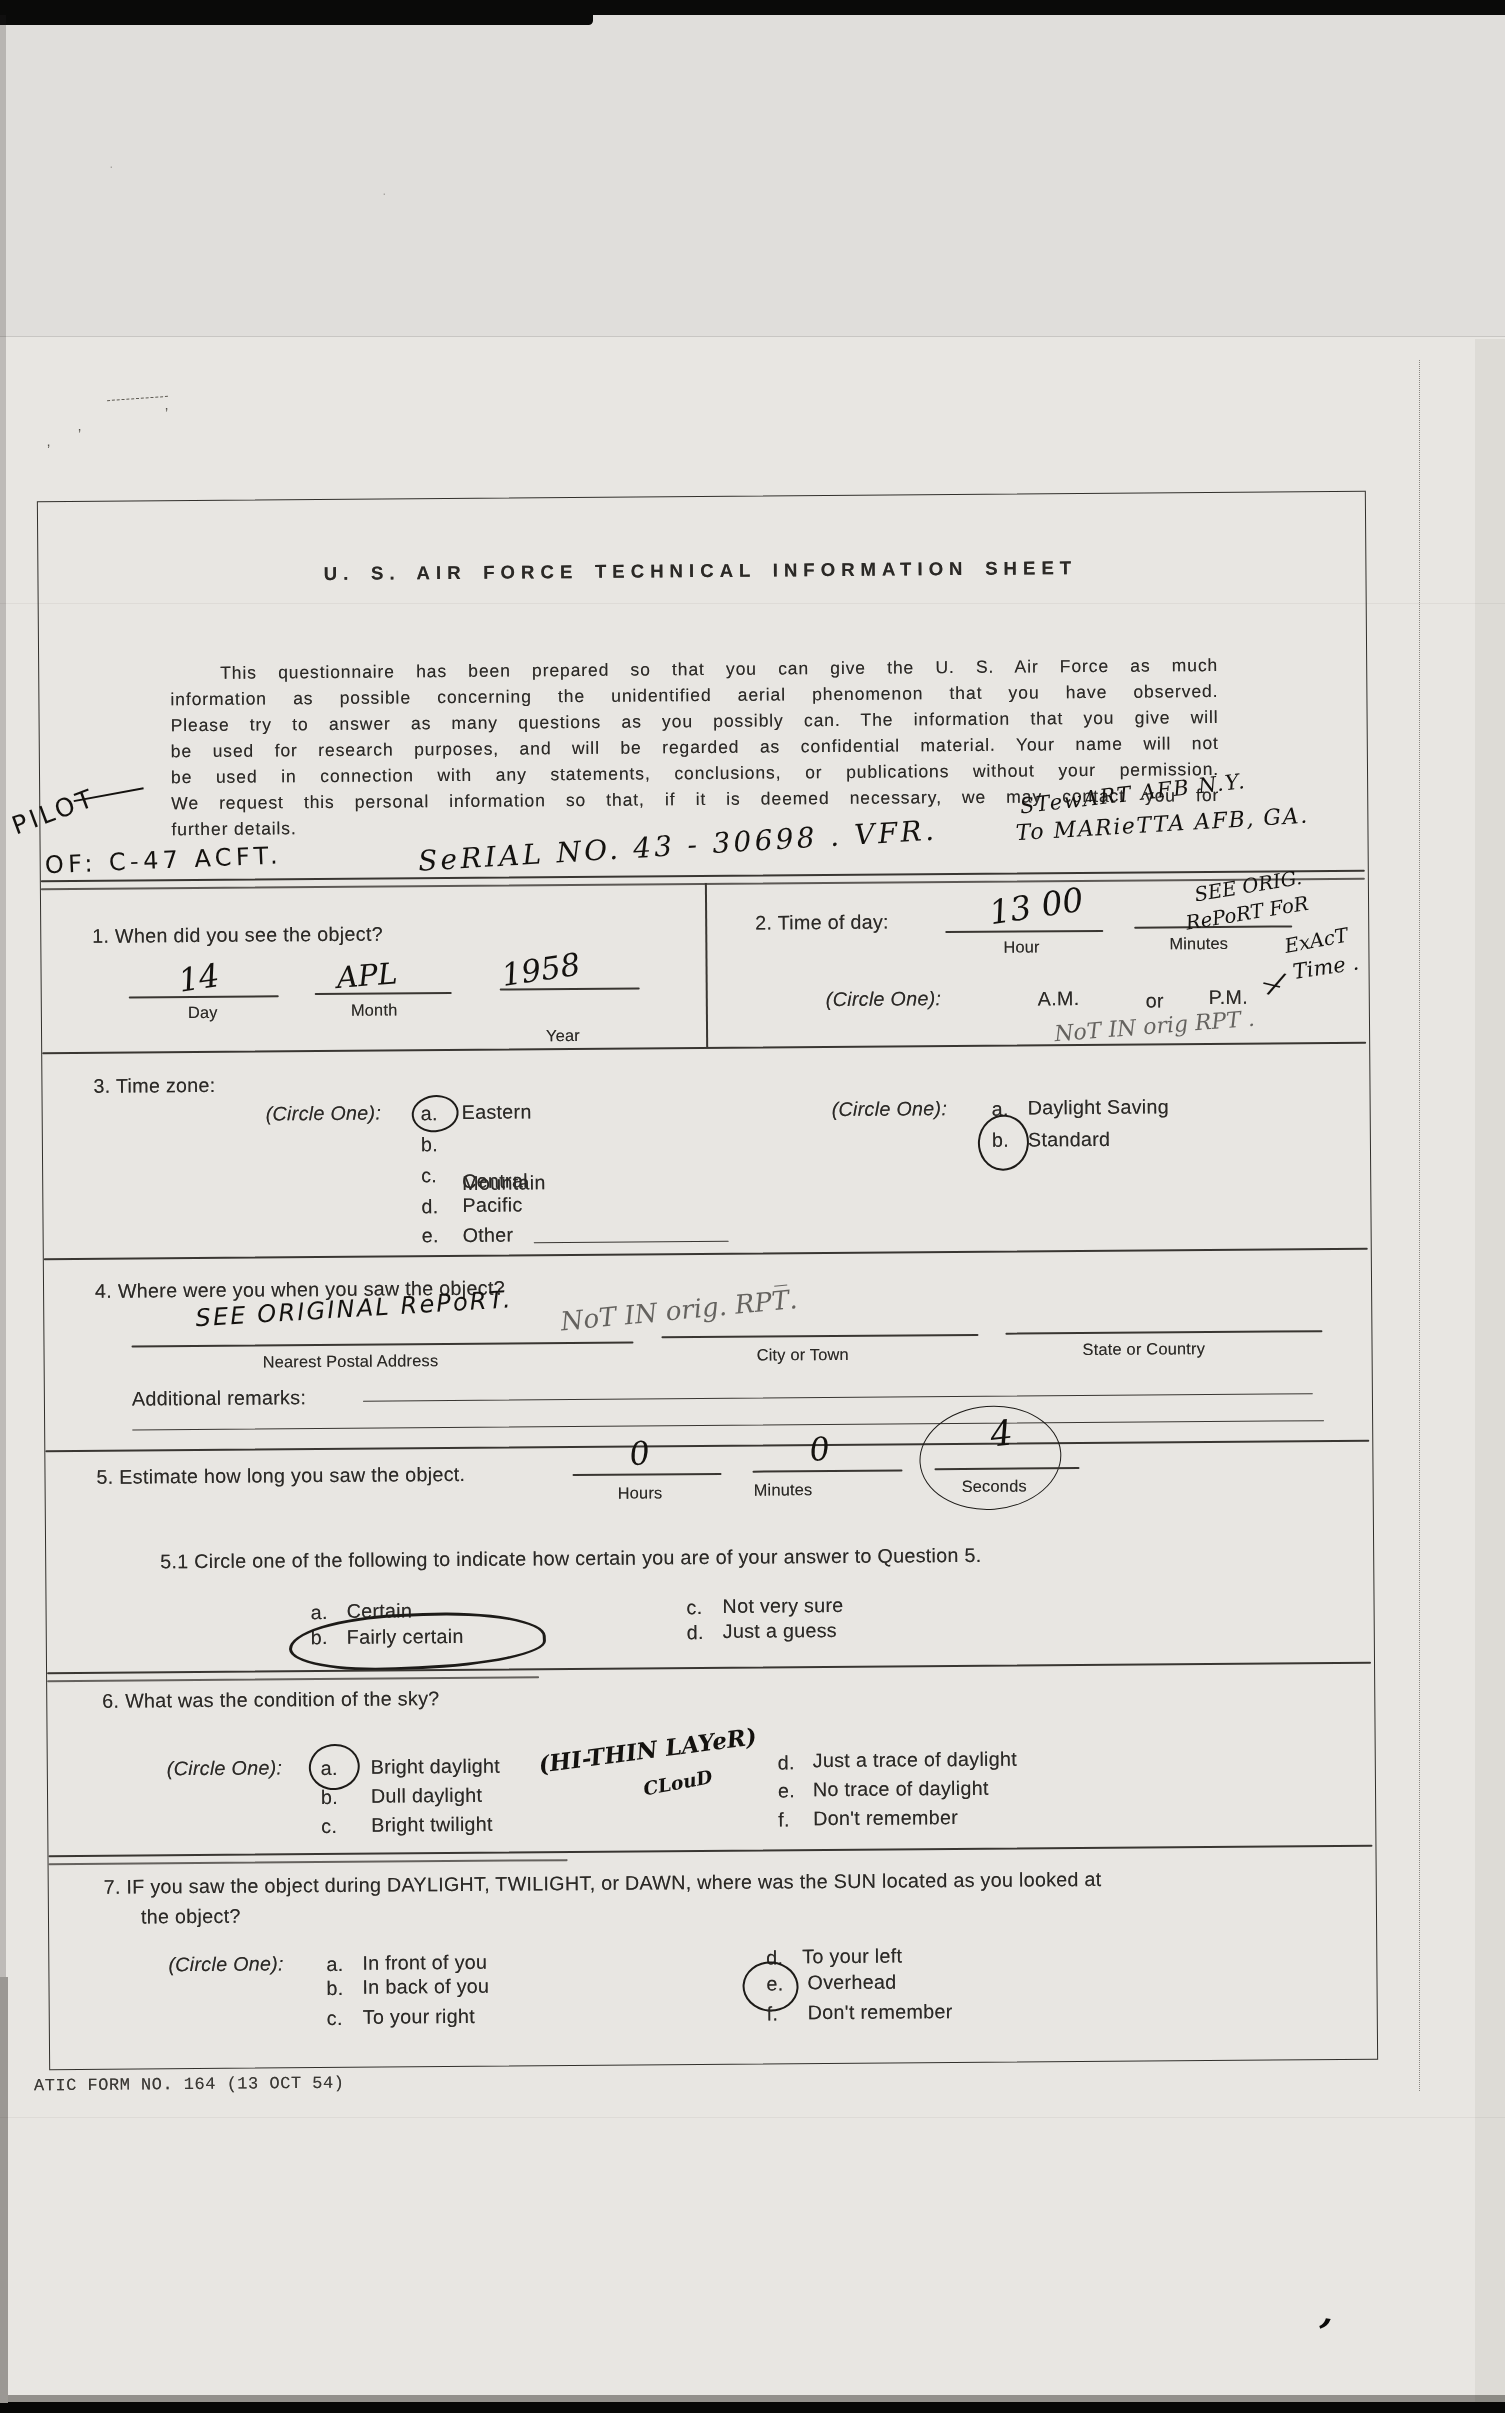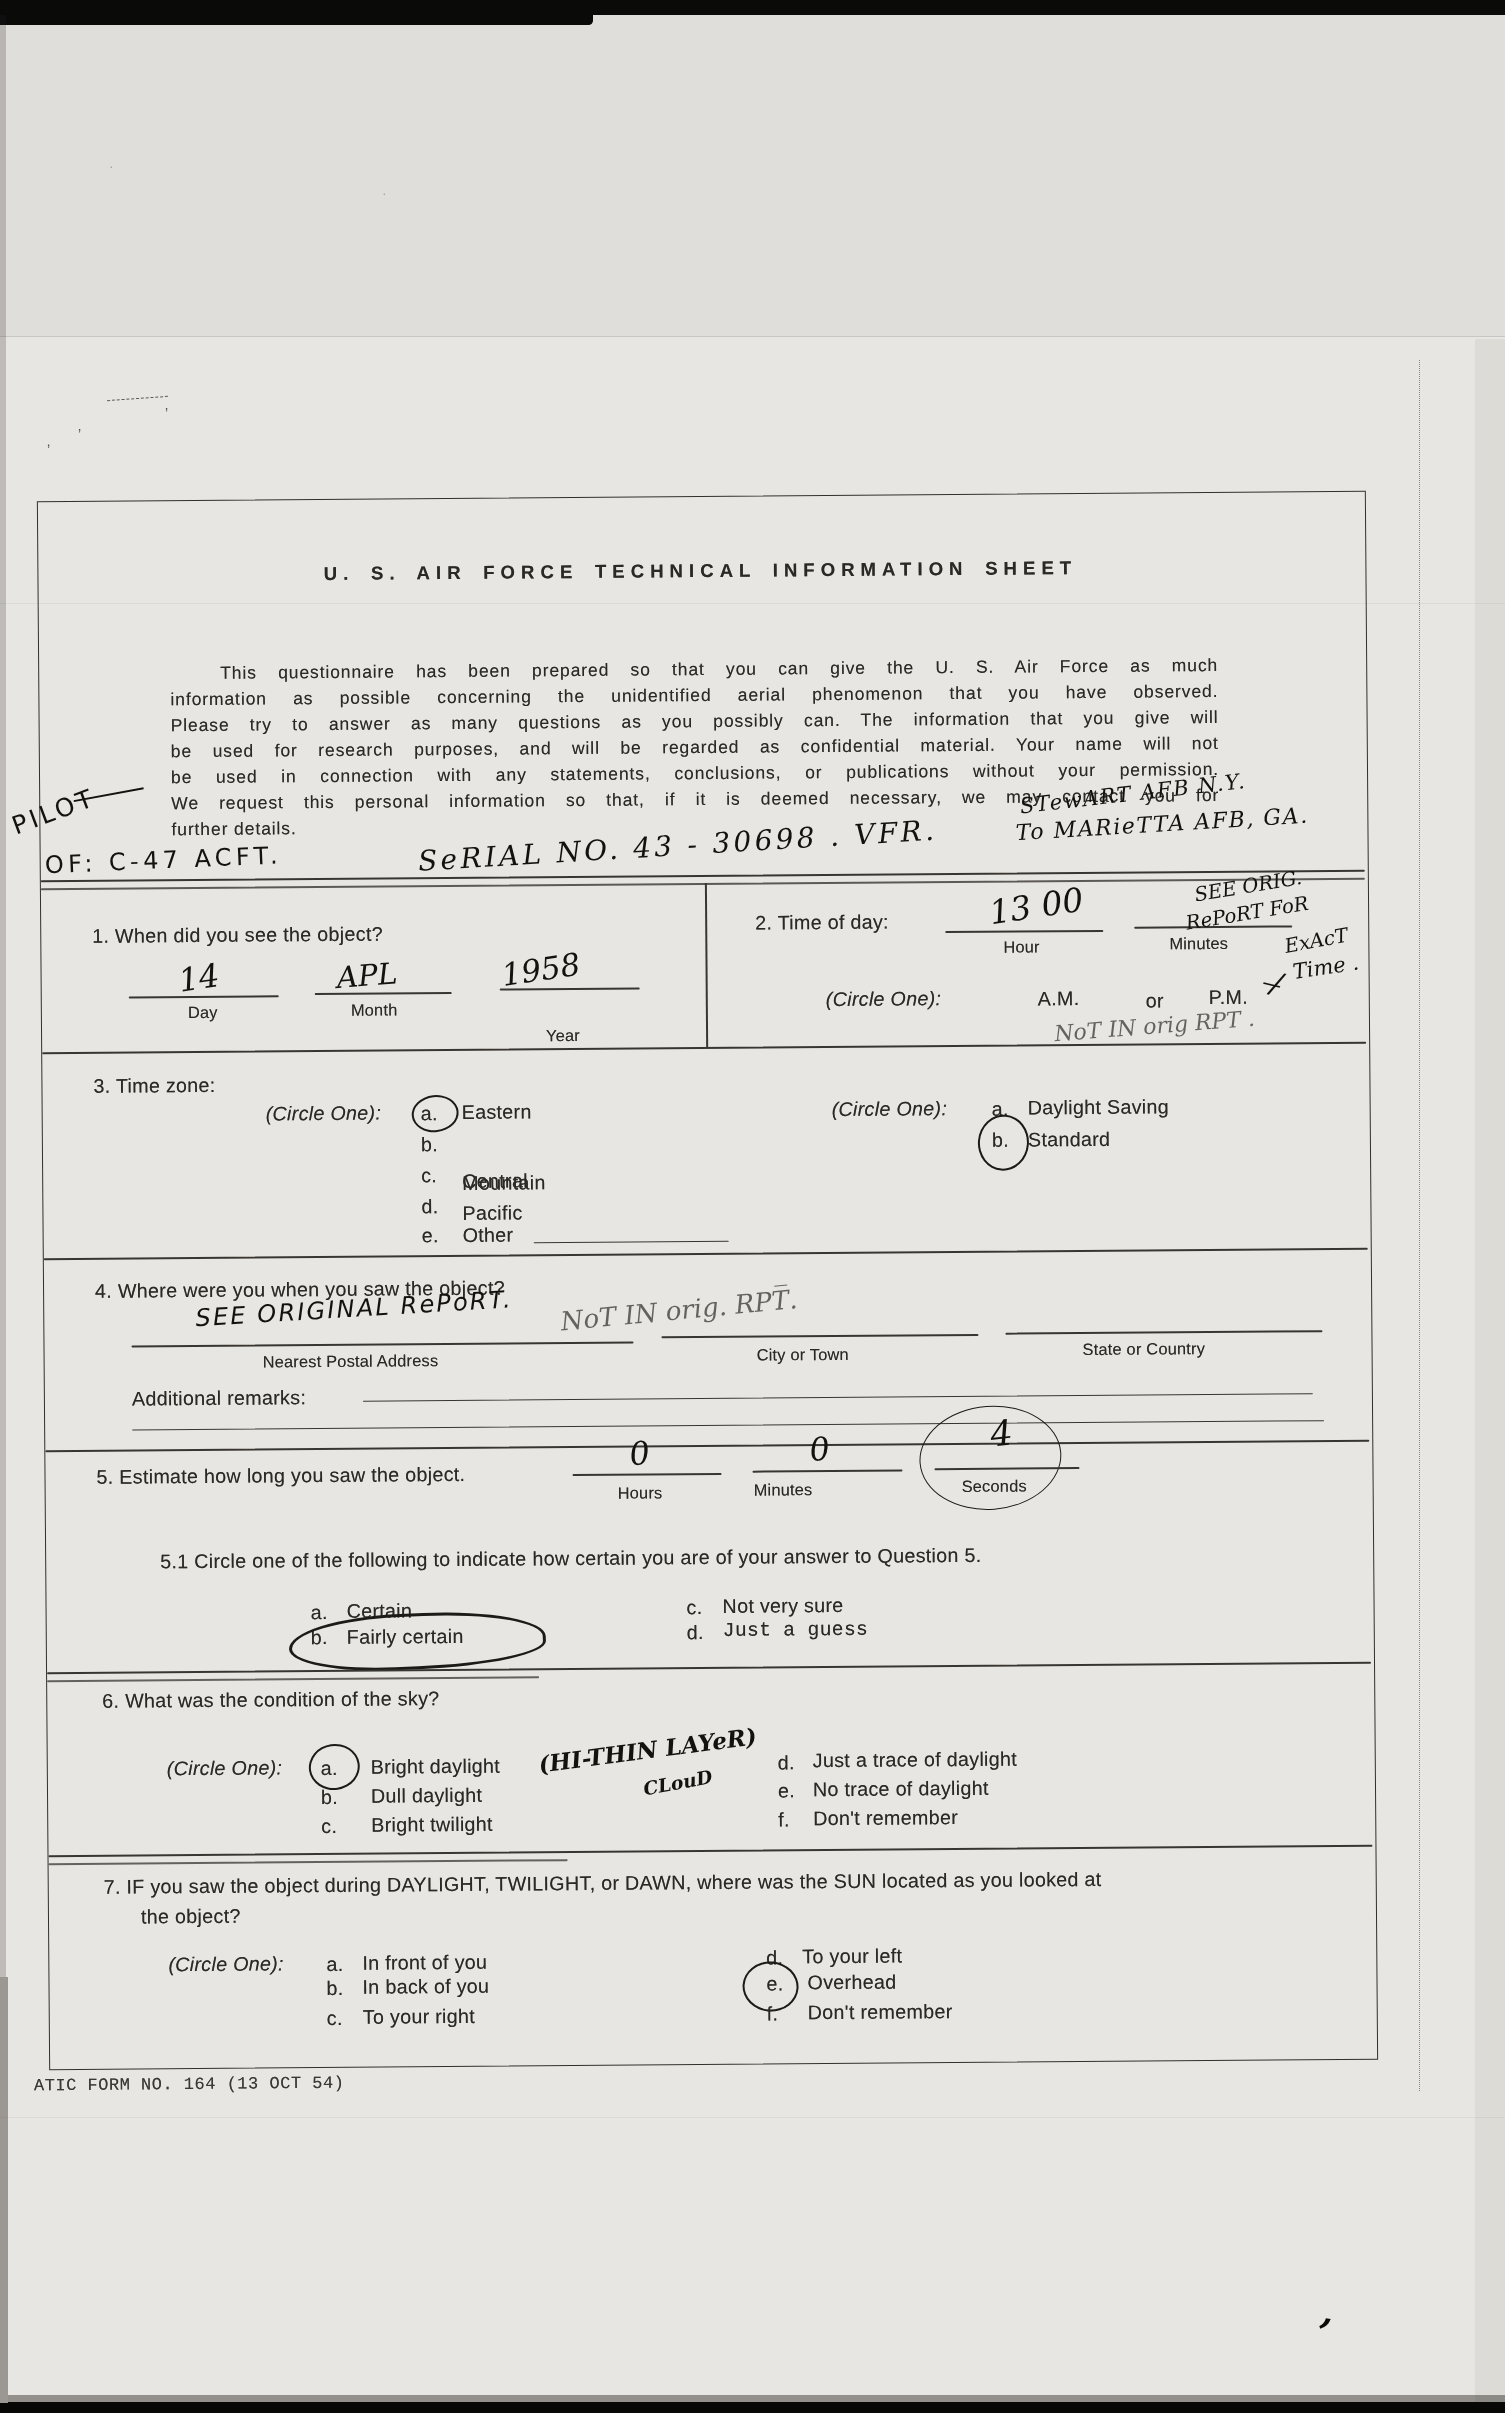--- a/index.html
+++ b/index.html
@@ -111,21 +111,21 @@
     <div class="abs pr q" style="left:51px;top:573px;">3.  Time zone:</div>
     <div class="abs pr q it" style="left:223px;top:602px;">(Circle One):</div>
     <div class="circ" style="left:369px;top:596px;width:43px;height:33px;transform:rotate(-6deg);"></div>
     <div class="abs pr q" style="left:378px;top:603px;">a.</div>
     <div class="abs pr q" style="left:419px;top:602px;">Eastern</div>
     <div class="abs pr q" style="left:378px;top:634px;">b.</div>
     <div class="abs pr q" style="left:419px;top:633px;margin-top:38px;">Central</div>
     <div class="abs pr q" style="left:378px;top:665px;">c.</div>
     <div class="abs pr q" style="left:419px;top:665px;margin-top:8px;">Mountain</div>
     <div class="abs pr q" style="left:378px;top:696px;">d.</div>
-    <div class="abs pr q" style="left:419px;top:695px;margin-top:8px;">Pacific</div>
+    <div class="abs pr q" style="left:419px;top:695px;">Pacific</div>
     <div class="abs pr q" style="left:378px;top:725px;">e.</div>
     <div class="abs pr q" style="left:419px;top:725px;">Other</div>
     <div class="ln" style="left:490px;top:744px;width:195px;height:1.1px;"></div>
     <div class="abs pr q it" style="left:789px;top:602px;">(Circle One):</div>
     <div class="abs pr q" style="left:949px;top:603px;">a.</div>
     <div class="abs pr q" style="left:985px;top:602px;">Daylight Saving</div>
     <div class="circ" style="left:935px;top:620px;width:47px;height:52px;transform:rotate(5deg);border-width:2.7px;"></div>
     <div class="abs pr q" style="left:949px;top:634px;">b.</div>
     <div class="abs pr q" style="left:985px;top:634px;">Standard</div>
 
@@ -159,21 +159,21 @@
     <div class="abs pr sm" style="left:916px;top:982px;">Seconds</div>
     <div class="abs pr q" style="left:114px;top:1049px;">5.1  Circle one of the following to indicate how certain you are of your answer to Question 5.</div>
     <div class="abs pr q" style="left:264px;top:1101px;">a.</div>
     <div class="abs pr q" style="left:300px;top:1100px;">Certain</div>
     <div class="abs pr q" style="left:264px;top:1126px;">b.</div>
     <div class="abs pr q" style="left:300px;top:1126px;">Fairly certain</div>
     <div class="circ" style="left:242px;top:1114px;width:251px;height:50px;border-width:3.3px;border-radius:48% 52% 55% 45% / 60% 55% 45% 50%;transform:rotate(-2deg);"></div>
     <div class="abs pr q" style="left:640px;top:1099px;">c.</div>
     <div class="abs pr q" style="left:676px;top:1098px;">Not very sure</div>
     <div class="abs pr q" style="left:640px;top:1124px;">d.</div>
-    <div class="abs pr q" style="left:676px;top:1123px;font-family:Liberation Mono, monospace;">Just a guess</div>
+    <div class="abs pr q" style="left:676px;top:1123px;">Just a guess</div>
 
     <div class="ln" style="left:0;top:1170px;width:1324px;"></div>
     <div class="ln" style="left:0;top:1178px;width:492px;opacity:.75;"></div>
 
     <div class="abs pr q" style="left:55px;top:1188px;">6.  What was the condition of the sky?</div>
     <div class="abs pr q it" style="left:119px;top:1256px;">(Circle One):</div>
     <div class="circ" style="left:261px;top:1244px;width:47px;height:42px;transform:rotate(-8deg);"></div>
     <div class="abs pr q" style="left:273px;top:1257px;">a.</div>
     <div class="abs pr q" style="left:323px;top:1256px;">Bright daylight</div>
     <div class="abs hw" style="left:490px;top:1239px;font-size:23px;font-weight:bold;transform:rotate(-7deg);">(HI-THIN LAYeR)</div>

